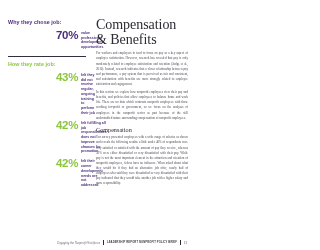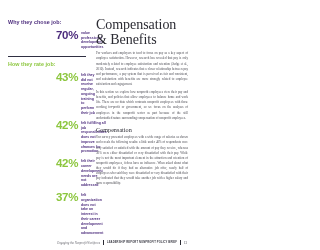--- a/index.html
+++ b/index.html
@@ -172,24 +172,20 @@
       <div class="stat-row">
         <div class="stat-pct green">42%</div>
         <div class="stat-desc green-txt">felt fulfilling all job responsibilities does not improve chances for promotion</div>
       </div>
 
       <div class="stat-row">
         <div class="stat-pct green">42%</div>
         <div class="stat-desc green-txt">felt their career development needs are not addressed</div>
       </div>
 
-      <div class="stat-row">
-        <div class="stat-pct green">37%</div>
-        <div class="stat-desc green-txt">felt organization does not take an interest in their career development and advancement</div>
-      </div>
     </div>
   </div>
 
   <div class="content">
     <h1 class="doc-title">Compensation &amp; Benefits</h1>
     <p class="body-text">For workers and employers to tend to focus on pay as a key aspect of employee satisfaction. However, research has revealed that pay is only moderately related to employee satisfaction and retention (Judge et al., 2010). Instead, research indicates that a closer relationship between pay and performance, a pay system that is perceived as fair and consistent, and satisfaction with benefits are more strongly related to employee satisfaction and engagement.</p>
     <p class="body-text">In this section we explore how nonprofit employees view their pay and benefits, and policies that allow employees to balance home and work life. There are no data which contrasts nonprofit employees with those working for-profit or government, so we focus on the analyses of employees in the nonprofit sector as part because of the still understudied nature surrounding compensation of nonprofit employees.</p>
     <h2 class="sub-heading">Compensation</h2>
     <p class="body-text">Our survey presented employees with a wide range of salaries as shown and reveals the following results: a little under 40% of respondents were very satisfied or satisfied with the amount of pay they receive, whereas 30% were either dissatisfied or very dissatisfied with their pay. While pay is not the most important element in the attraction and retention of nonprofit employees, it does have an influence. When asked about what they would do if they had an alternative job offer, nearly half of employees who said they were dissatisfied or very dissatisfied with their pay indicated that they would take another job with a higher salary and more responsibility.</p>
   </div>

